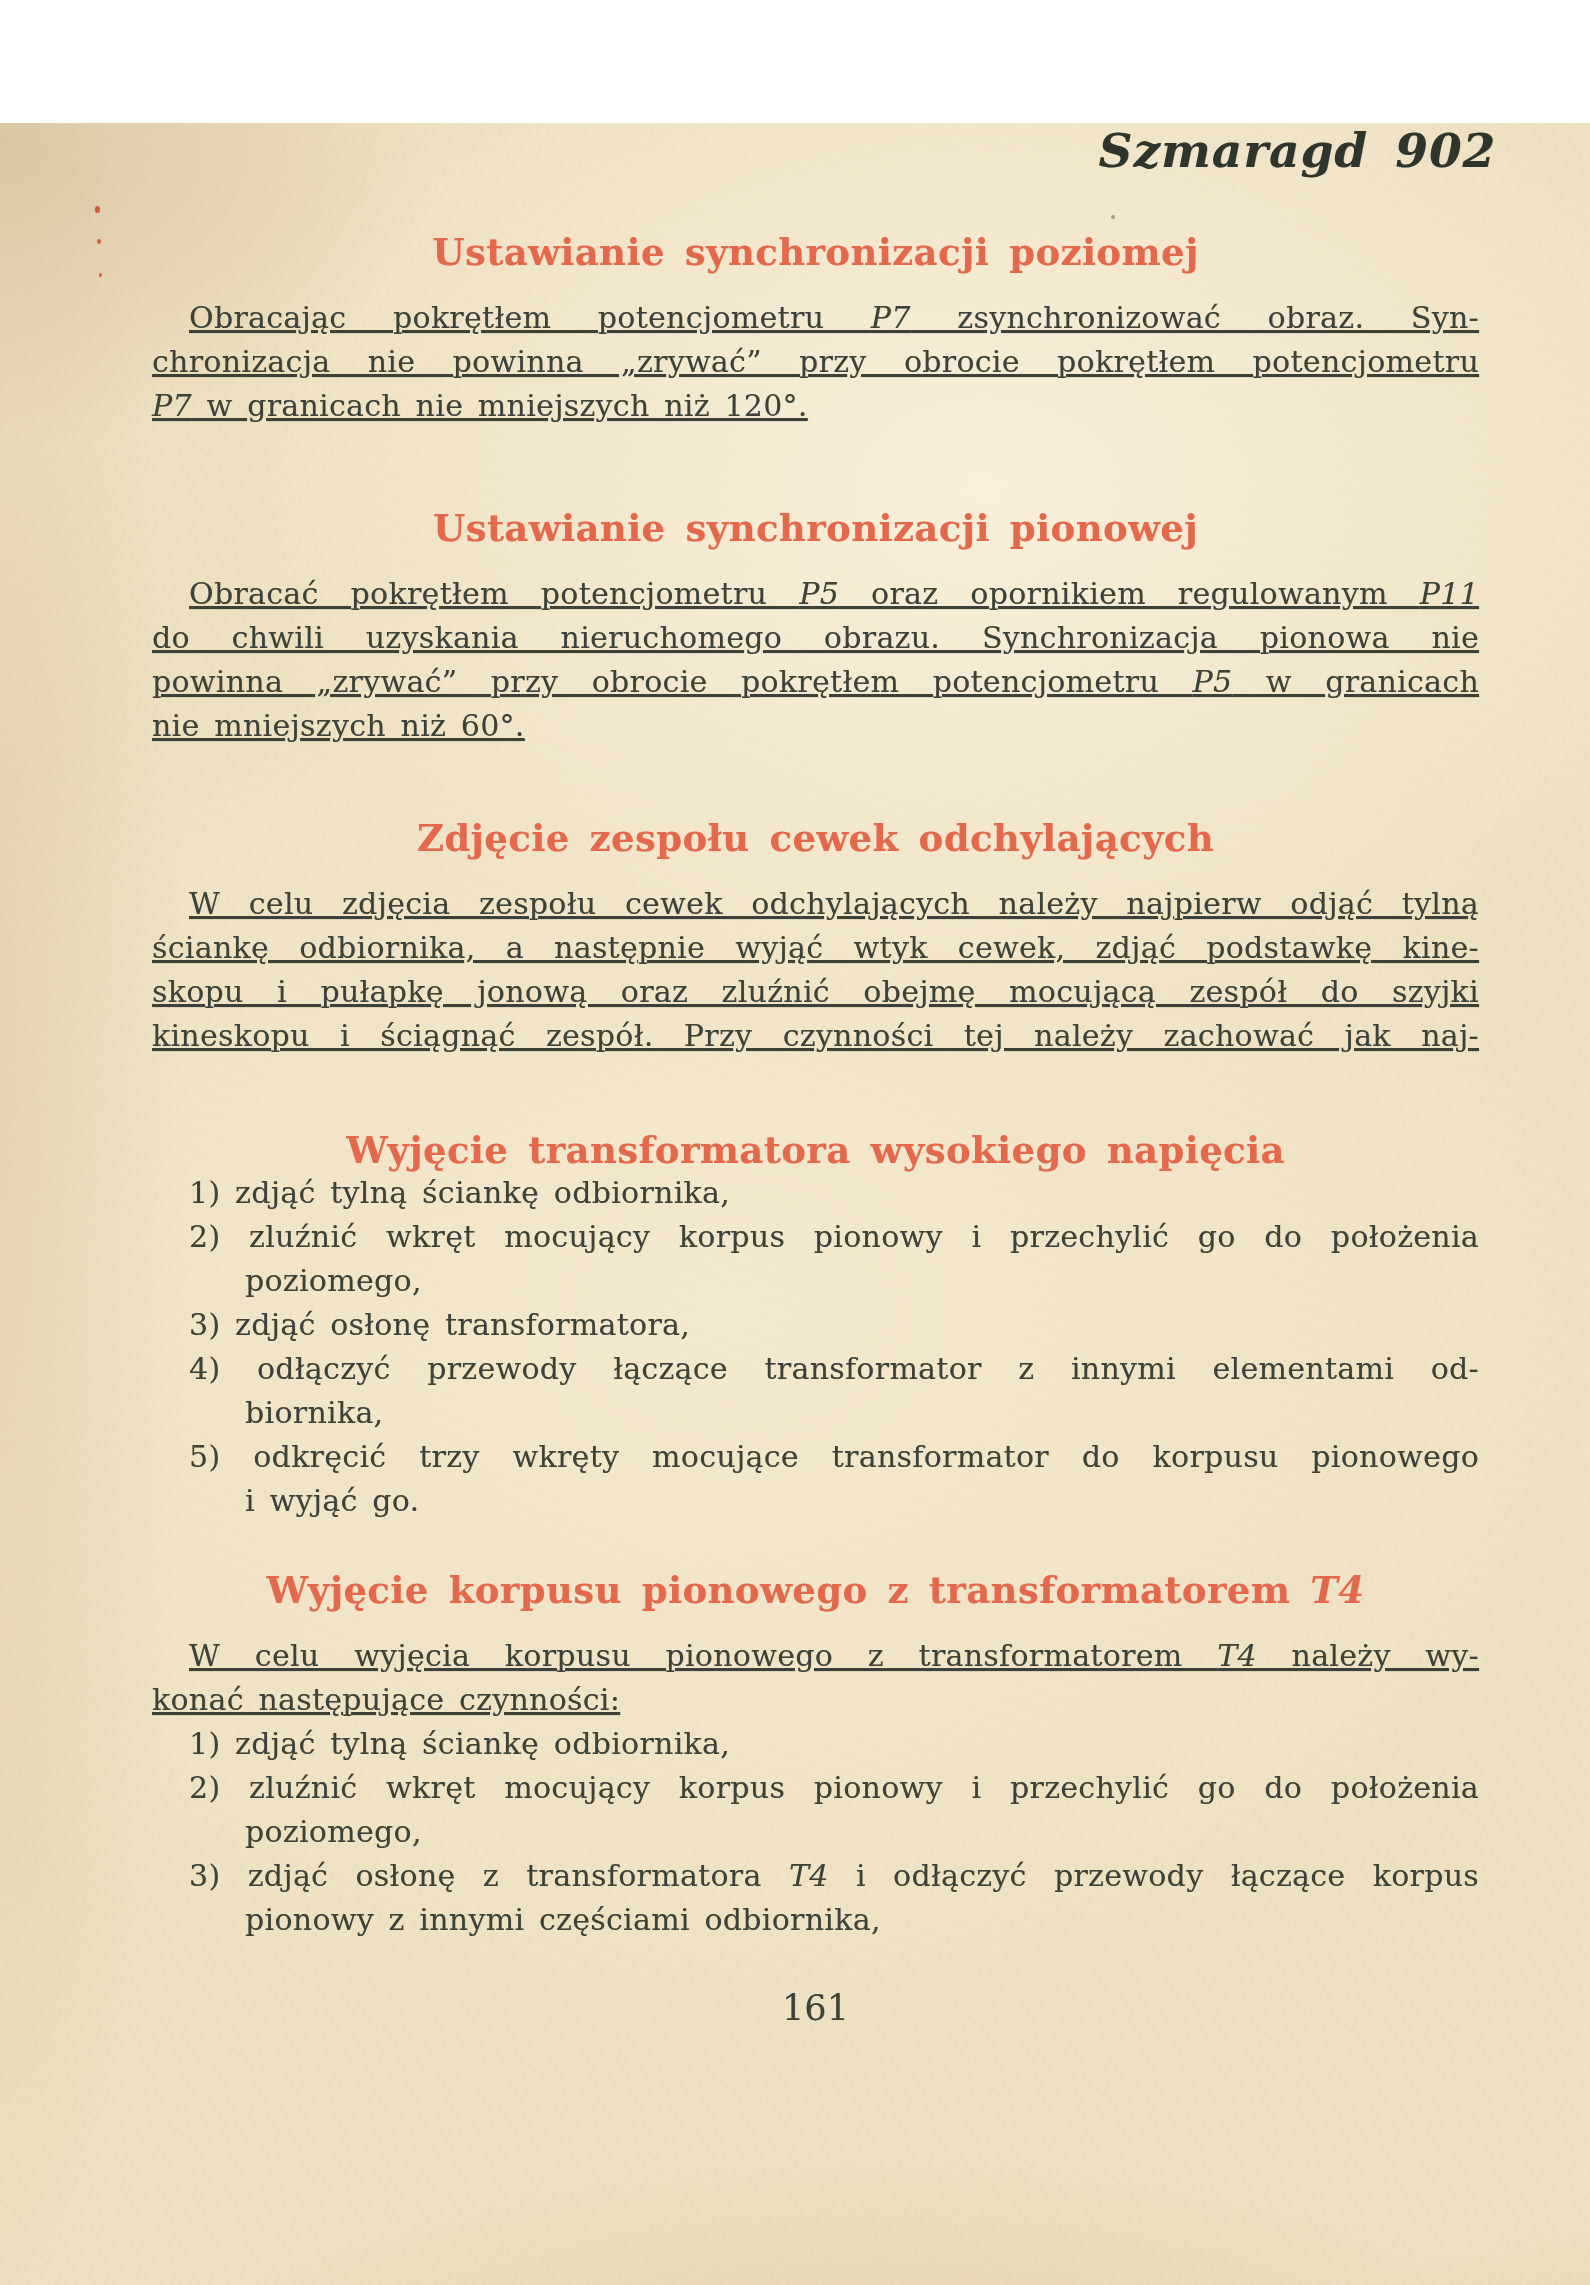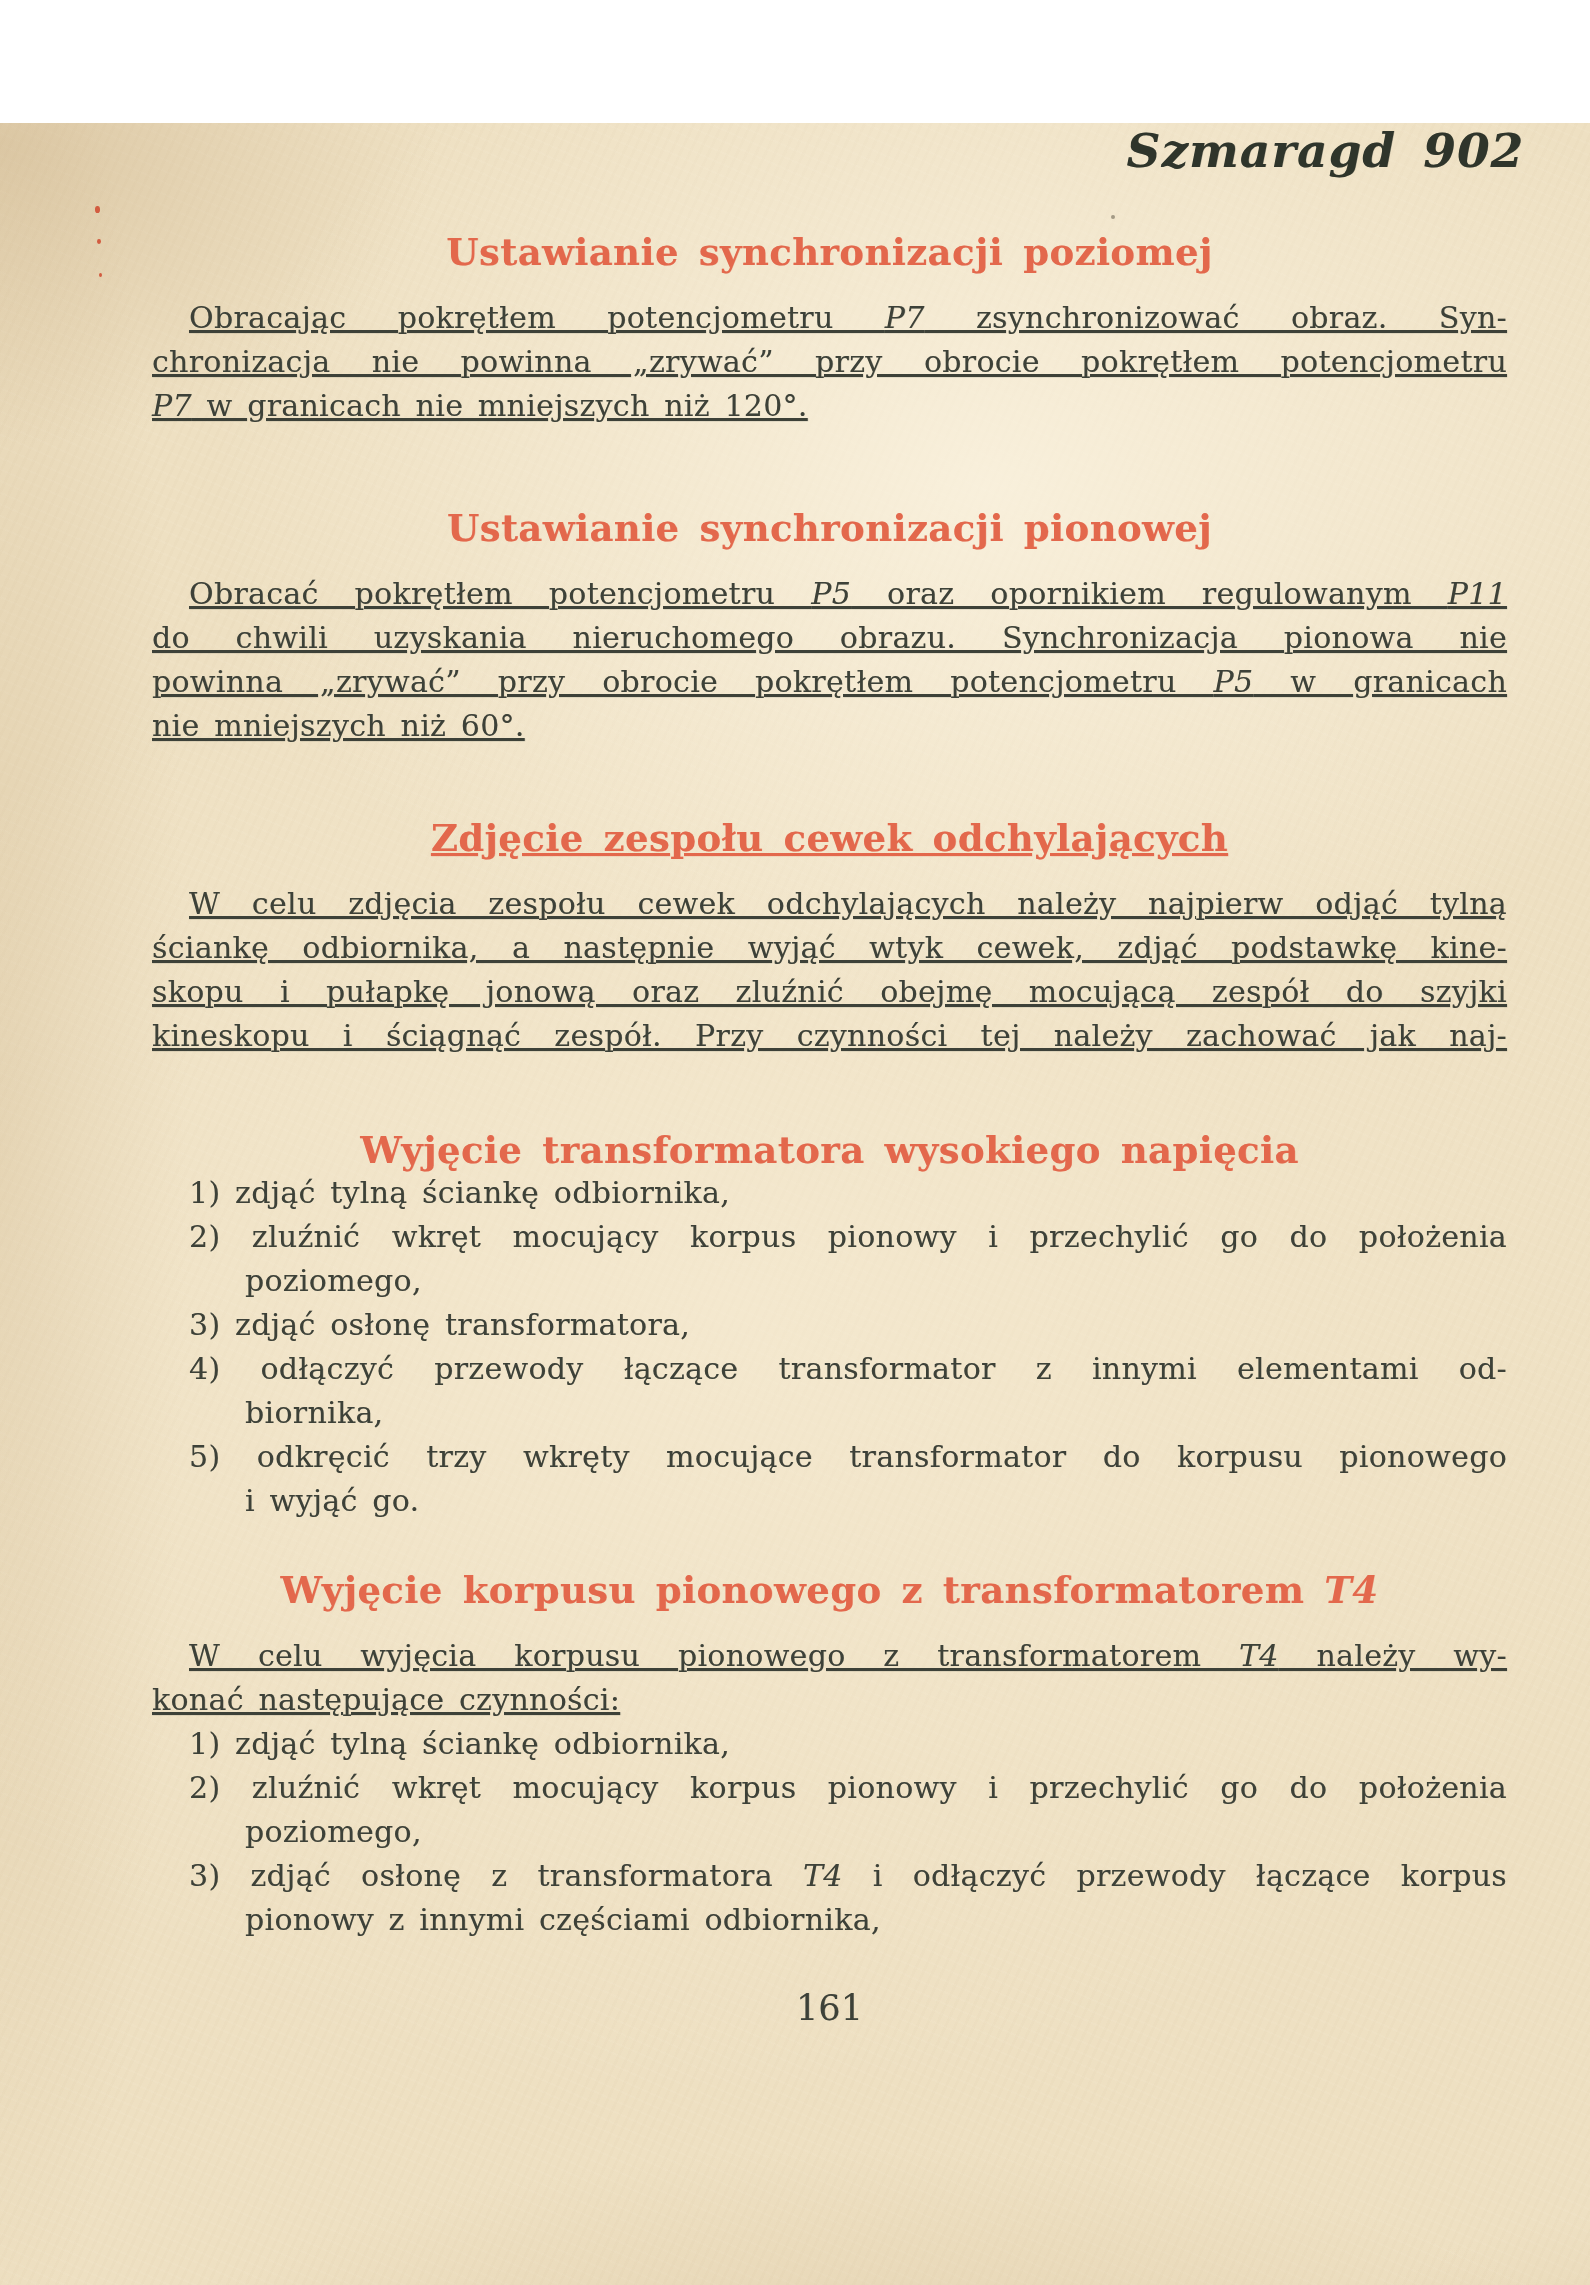--- a/index.html
+++ b/index.html
@@ -17,21 +17,21 @@
       radial-gradient(ellipse 1441px 1153px at 46% 52%, rgba(249,239,217,0.55) 0%, rgba(249,239,217,0) 68%),
       radial-gradient(ellipse 730px 500px at 0% 1%, rgba(196,168,126,0.42) 0%, rgba(196,168,126,0) 60%),
       radial-gradient(ellipse 250px 1633px at 0% 45%, rgba(200,174,132,0.30) 0%, rgba(200,174,132,0) 75%),
       radial-gradient(ellipse 1249px 500px at 55% 103%, rgba(206,181,141,0.38) 0%, rgba(206,181,141,0) 66%),
       radial-gradient(ellipse 576px 365px at 103% 101%, rgba(210,186,146,0.35) 0%, rgba(210,186,146,0) 60%),
       repeating-linear-gradient(115deg, rgba(182,156,116,0.035) 0 2.9px, rgba(0,0,0,0) 2.9px 8.6px),
       repeating-linear-gradient(24deg, rgba(255,251,240,0.05) 0 1.9px, rgba(0,0,0,0) 1.9px 10.6px);
   }
   .content {
     position: relative;
-    padding: 0 84px 0 152px;
+    padding: 0 112px 0 152px;
     color: var(--ink, #3d4138);
   }
   .doc-title {
     margin: 123px -17.3px 0 0;
     text-align: right;
     font-size: 47px;
     line-height: 56px;
     font-weight: bold;
     font-style: italic;
     letter-spacing: 1px;
@@ -46,21 +46,21 @@
     font-size: 37px;
     line-height: 42px;
     font-weight: bold;
     letter-spacing: 0.4px;
     word-spacing: 6.7px;
     color: var(--heading, #e3684c);
     text-shadow: 0.4px 0.4px 0 rgba(227,104,76,0.35);
   }
   #sections section:nth-of-type(1) .heading { margin-top: 52px; text-align: center; }
   #sections section:nth-of-type(2) .heading { margin-top: 79px; }
-  #sections section:nth-of-type(3) .heading { margin-top: 69px; text-decoration: underline; }
+  #sections section:nth-of-type(3) .heading { margin-top: 69px; }
   #sections section:nth-of-type(4) .heading { margin-top: 71px; }
   #sections section:nth-of-type(5) .heading { margin-top: 46px; }
   .para { margin: 23px 0 0 0; text-decoration: underline; }
   .list { margin: 0; }
   .line {
     font-size: 30px;
     line-height: 44px;
     letter-spacing: 0.3px;
     word-spacing: 4.8px;
     text-align: justify;

